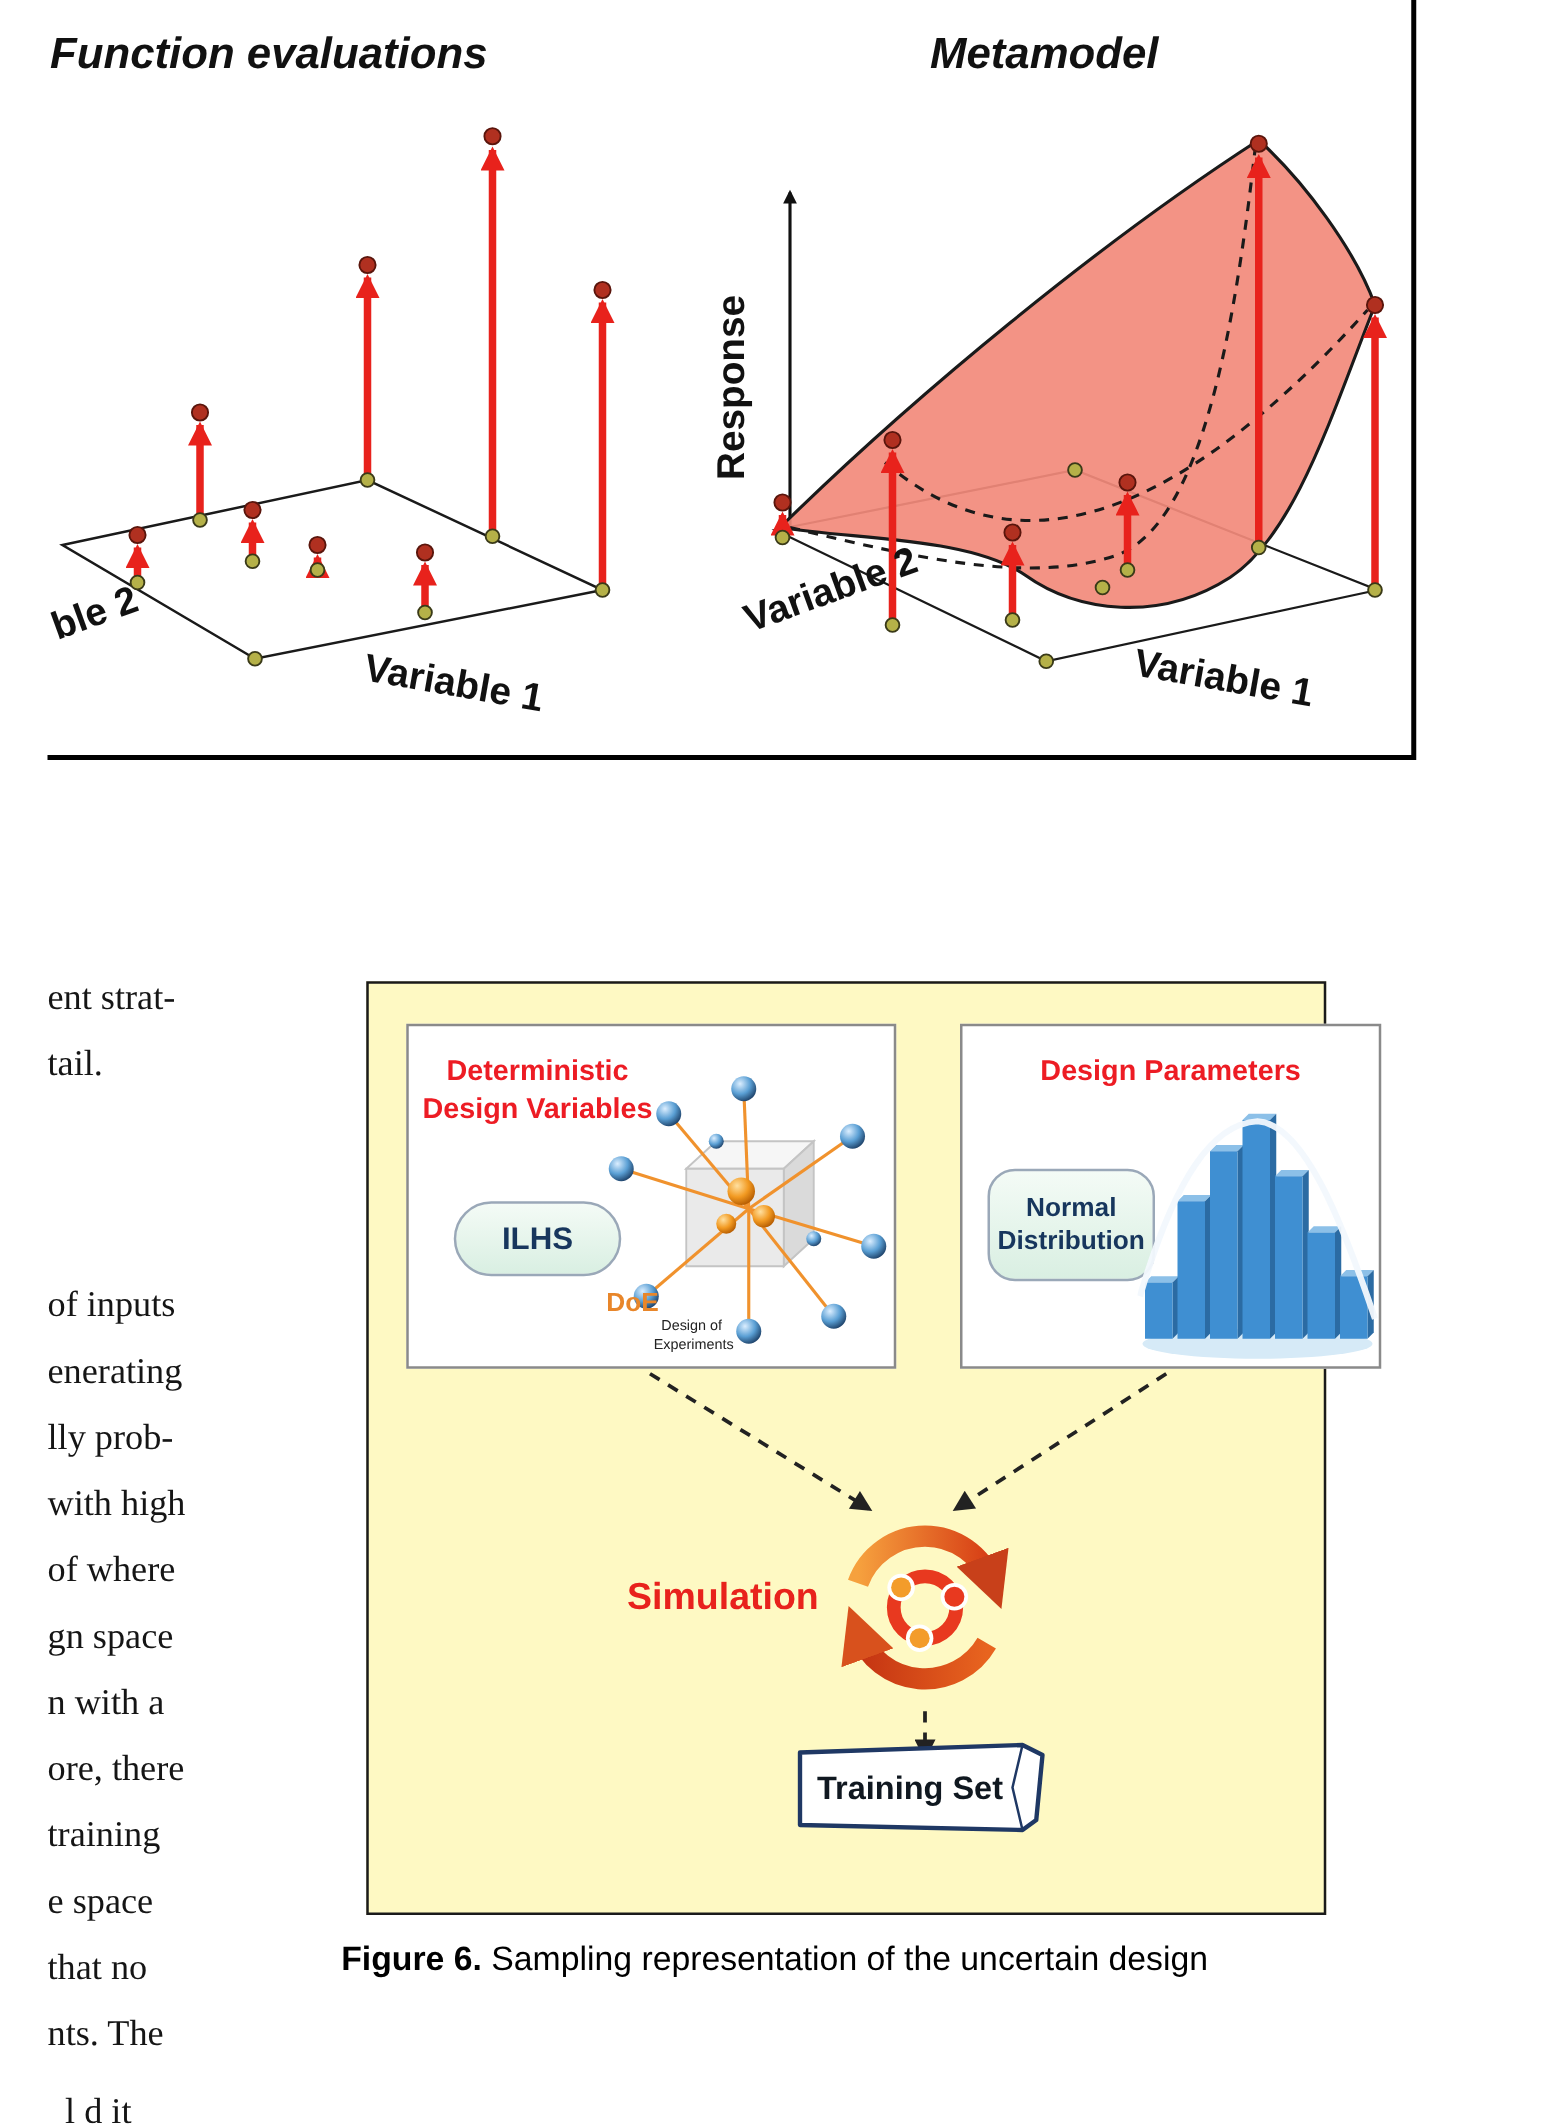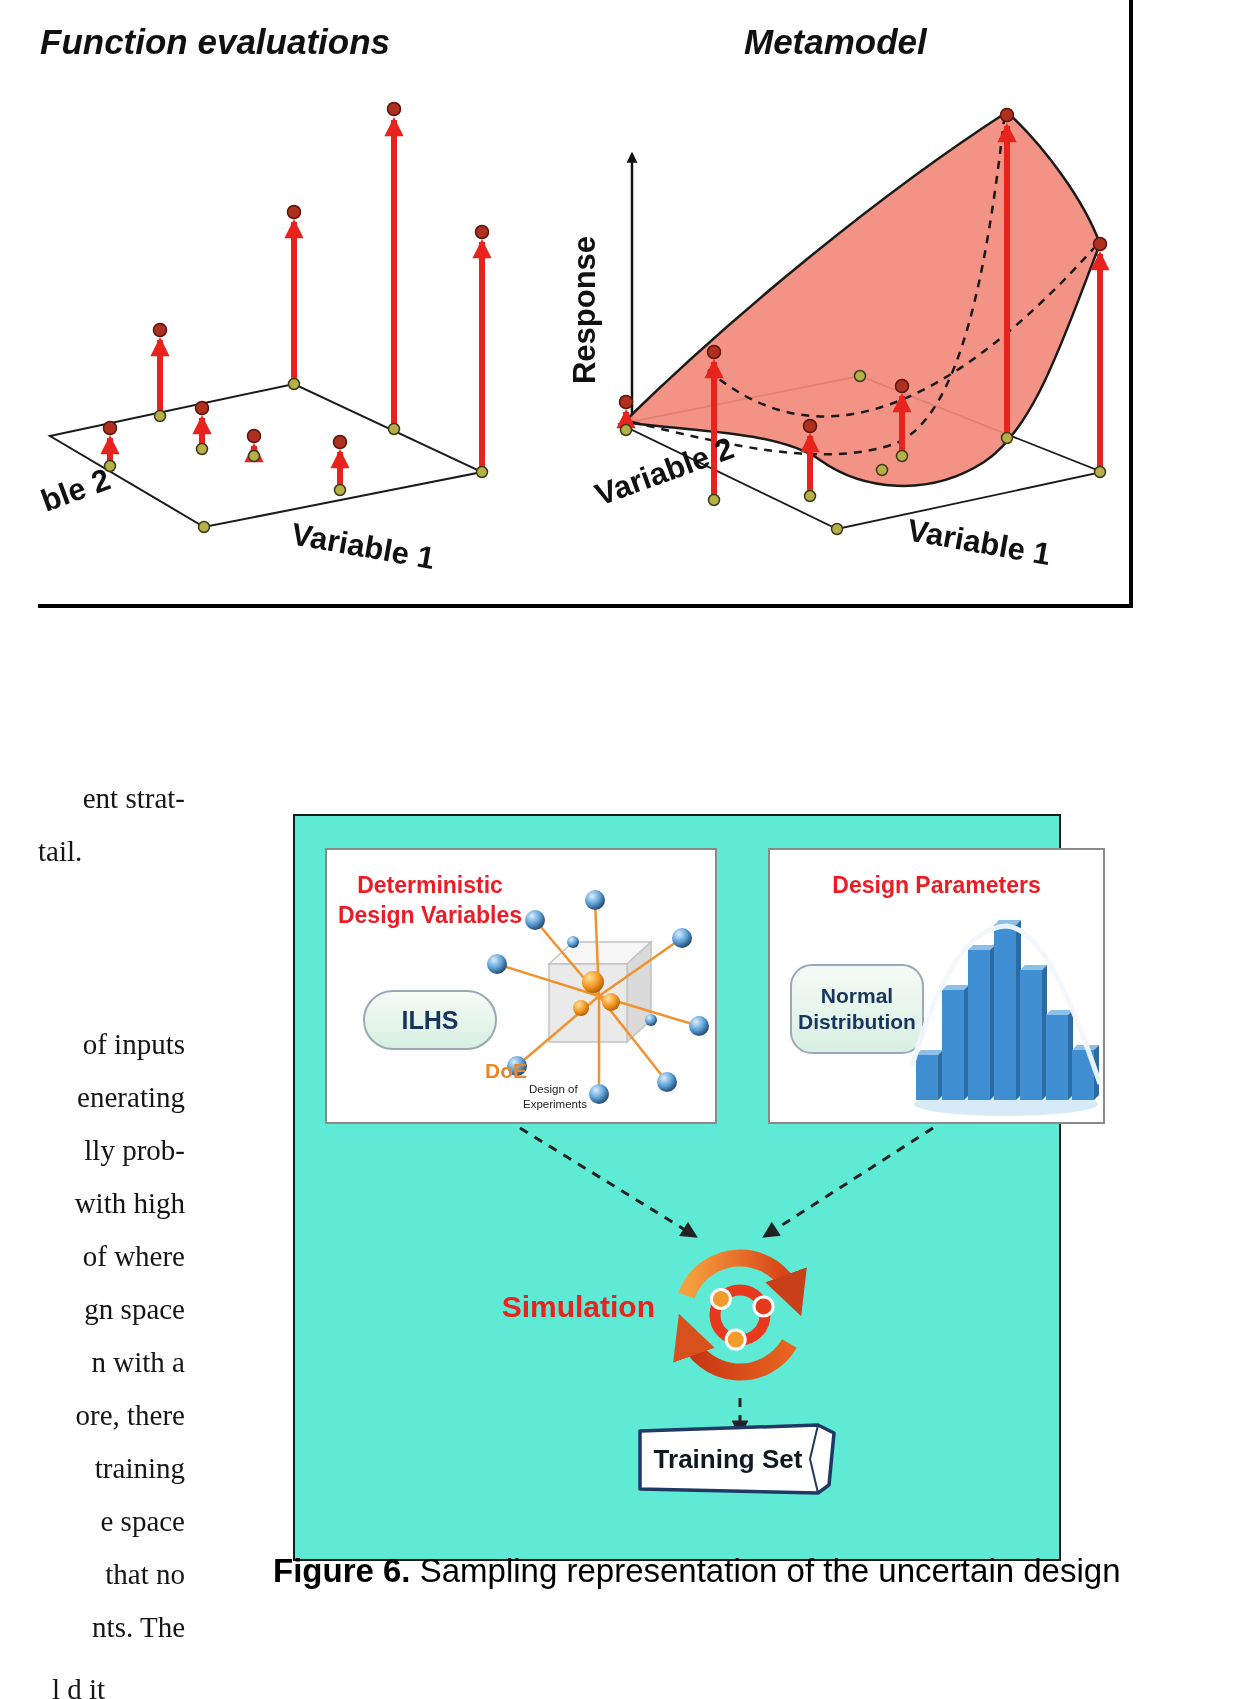--- a/index.html
+++ b/index.html
@@ -9,29 +9,29 @@
   
   .fig5box{position:absolute;left:-10px;top:-6px;width:1105px;height:614px;
            border:4px solid #000;background:#fff;box-sizing:border-box;}
   .fig5box svg{position:absolute;left:0;top:0;width:100%;height:100%;}
   .edge-mark{position:absolute;left:1225px;top:0;width:14px;height:10px;background:#000;}
 
   
   .bodycol{position:absolute;left:0;width:147px;font-family:"Liberation Serif",serif;
            font-size:29px;color:#151515;}
   .bodycol .bline{height:53px;line-height:53px;white-space:nowrap;}
-  .bodycol .fill{text-align:right;}
+  .bodycol .fill{text-align:left;}
   .bodycol .end{text-align:left;}
   .partialline{position:absolute;left:14px;top:1672px;width:170px;
                font-family:"Liberation Serif",serif;font-size:29px;line-height:34px;
                color:#151515;white-space:nowrap;}
 
   
-  .fig6box{position:absolute;left:255px;top:814px;width:768px;height:747px;
-           border:2px solid #1a1a1a;background:#5eead4;box-sizing:border-box;}
+  .fig6box{position:absolute;left:255px;top:785px;width:768px;height:747px;
+           border:2px solid #1a1a1a;background:#fef9c3;box-sizing:border-box;}
   .subbox{position:absolute;top:32px;height:276px;border:2px solid #8a8a8a;
           background:#fff;box-sizing:border-box;}
   .subbox.left{left:30px;width:392px;}
   .subbox.right{left:473px;width:337px;}
   .red-title{position:absolute;top:20px;text-align:center;color:#ed1c24;
              font-weight:bold;font-size:23px;line-height:30px;}
   .subbox.left .red-title{left:8px;width:190px;}
   .subbox.right .red-title{left:0;width:100%;}
   .pill{position:absolute;border:2px solid #9aa8b8;border-radius:30px;
         background:linear-gradient(180deg,#f4fbf6,#d9efe2);
@@ -40,21 +40,21 @@
   .pill.ilhs{left:36px;top:140px;width:134px;height:60px;font-size:25px;border-radius:30px;}
   .pill.normal{left:20px;top:114px;width:134px;height:90px;font-size:21px;line-height:26px;border-radius:22px;}
   .doe-svg{position:absolute;left:150px;top:36px;width:235px;height:232px;}
   .hist-svg{position:absolute;left:140px;top:66px;width:192px;height:202px;}
   .fig6-overlay{position:absolute;left:0;top:0;width:845px;height:747px;pointer-events:none;}
   .sim-label{position:absolute;left:160px;top:474px;width:200px;text-align:right;
              color:#e8221c;font-weight:bold;font-size:30px;}
   .ubuntu-svg{position:absolute;left:365px;top:419px;width:160px;height:160px;}
   .banner-svg{position:absolute;left:340px;top:606px;width:210px;height:76px;}
 
-  .caption{position:absolute;left:235px;top:1552px;width:900px;font-size:33px;color:#000;}
+  .caption{position:absolute;left:235px;top:1552px;width:900px;font-size:27px;color:#000;}
   .caption .capb{font-weight:bold;}
 </style>
 </head>
 <body>
 
 <div id="page">
 
   <div class="fig5box">
     <svg viewBox="0 0 1097 606" preserveAspectRatio="none">
       <defs>

